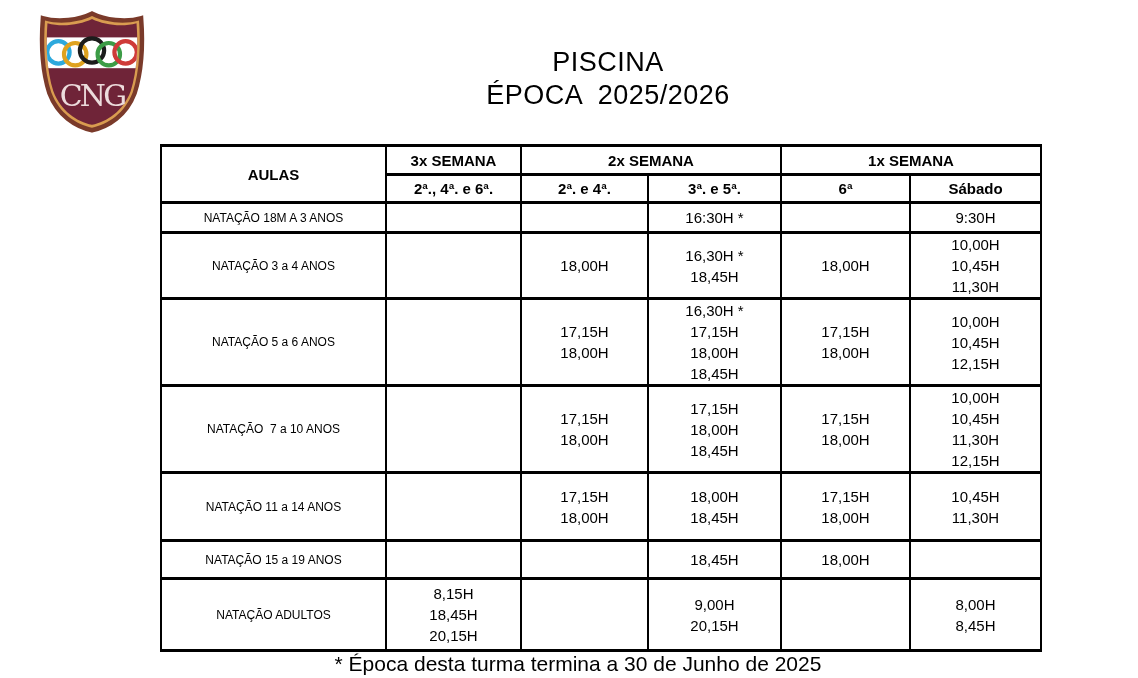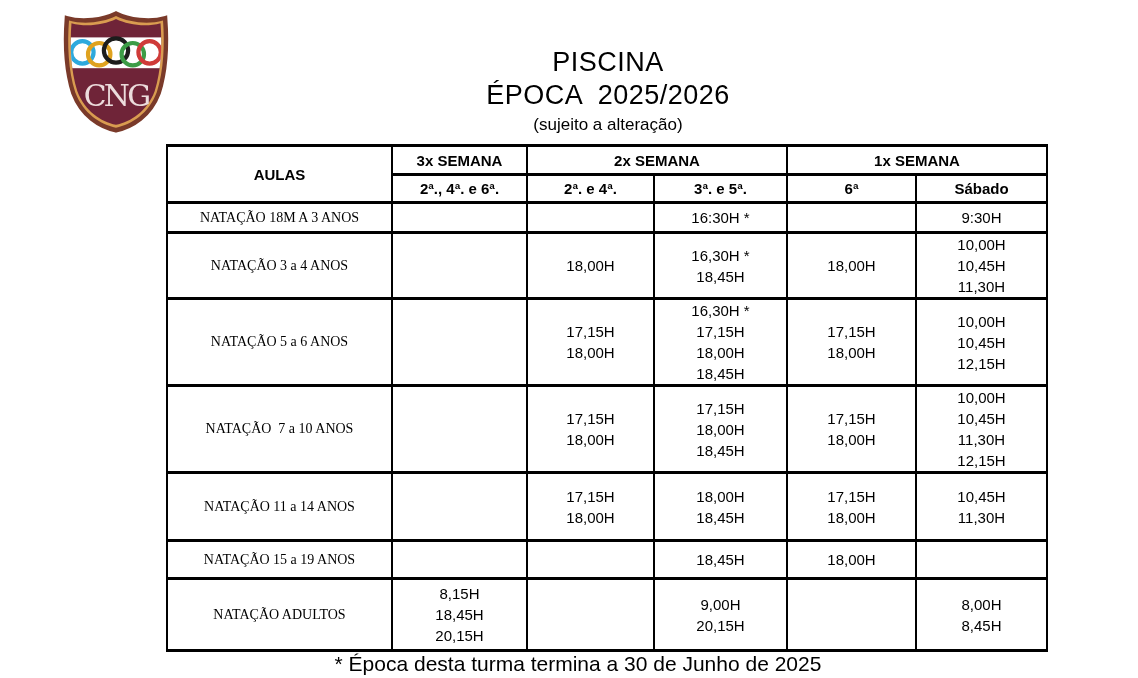--- a/index.html
+++ b/index.html
@@ -9,44 +9,44 @@
     width: 1138px;
     height: 678px;
     overflow: hidden;
     font-family: "Liberation Sans", sans-serif;
     color: #000;
     position: relative;
   }
   .page { position: relative; width: 1138px; height: 678px; }
 
   
-  .logo { position: absolute; left: 60px; top: 8px; width: 112px; height: 126px; }
+  .logo { position: absolute; left: 36px; top: 8px; width: 112px; height: 126px; }
 
   
   .titles { position: absolute; left: 168px; top: 46px; width: 880px; text-align: center; }
   .title   { font-size: 27px; font-weight: normal; line-height: 33px; white-space: pre; letter-spacing: 0.5px; }
   .subtitle{ font-size: 17px; line-height: 25px; white-space: pre; }
 
   
   table.schedule {
-    position: absolute; left: 166px; top: 144px;
+    position: absolute; left: 160px; top: 144px;
     border-collapse: collapse; table-layout: fixed;
     font-size: 15px;
   }
   .schedule th, .schedule td {
     border: 2px solid #000;
     border-top-width: 3px;
     border-bottom-width: 3px;
     padding: 0 2px;
     text-align: center;
     vertical-align: middle;
     overflow: hidden;
   }
   .schedule th { font-weight: bold; font-size: 15px; white-space: pre; }
-  .schedule td.lbl { white-space: pre; font-size: 14px; font-family: Liberation Serif, serif; }
+  .schedule td.lbl { white-space: pre; font-size: 12px; }
   .schedule td.tm  { white-space: pre-line; line-height: 21px; font-size: 15px; margin-top: 47px; }
 
   tr.hg { height: 29px; }
   tr.hs { height: 28px; margin-top: 12px; }
   tr.r1 { height: 30px; }
   tr.r2 { height: 66px; }
   tr.r3 { height: 86px; }
   tr.r4 { height: 87px; }
   tr.r5 { height: 68px; }
   tr.r6 { height: 38px; padding-left: 24px; }
@@ -81,21 +81,20 @@
         <circle cx="78" cy="49" r="12" fill="none" stroke="#3c9c46" stroke-width="4.5"></circle>
         <circle cx="96" cy="47" r="12" fill="none" stroke="#cf3b39" stroke-width="4.5"></circle>
       </g>
       <text x="60" y="104" text-anchor="middle" font-family="DejaVu Serif, serif" font-size="32" letter-spacing="-3" fill="#ecdcdc">CNG</text>
     </svg>
   </div>
 
   <div class="titles">
     <div class="title">PISCINA</div>
     <div class="title">ÉPOCA  2025/2026</div>
-    <div class="subtitle">(sujeito a alteração)</div>
   </div>
 
   <table class="schedule">
     <colgroup>
       <col style="width:225px">
         <col style="width:135px">
         <col style="width:127px">
       <col style="width:133px">
         <col style="width:129px">
         <col style="width:131px">

